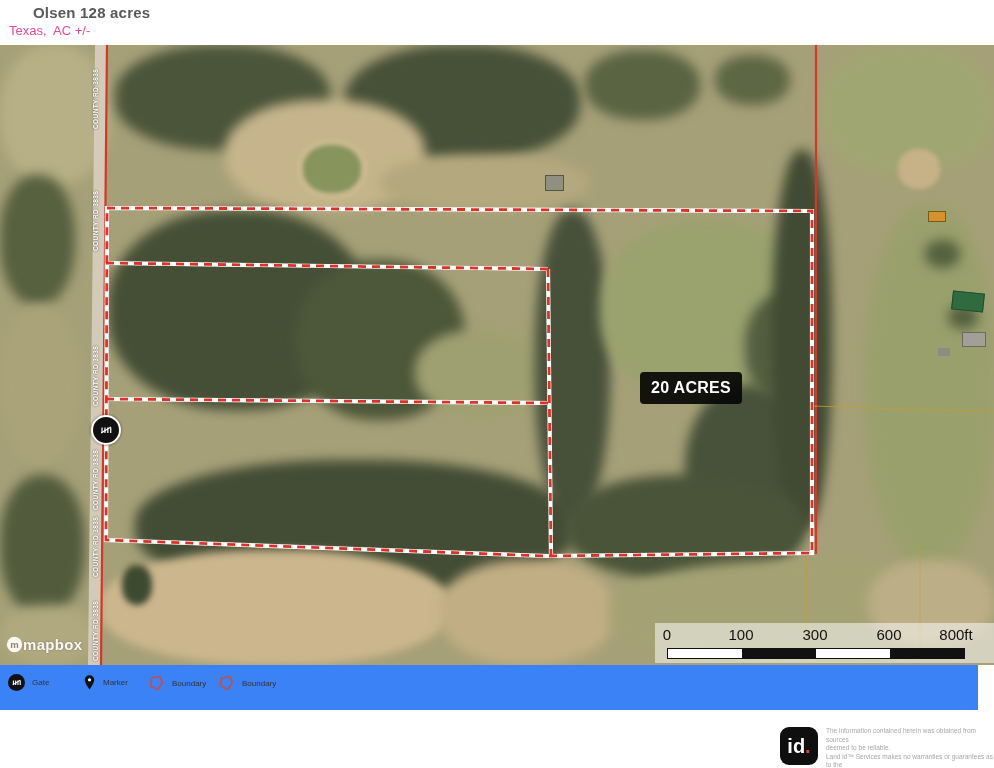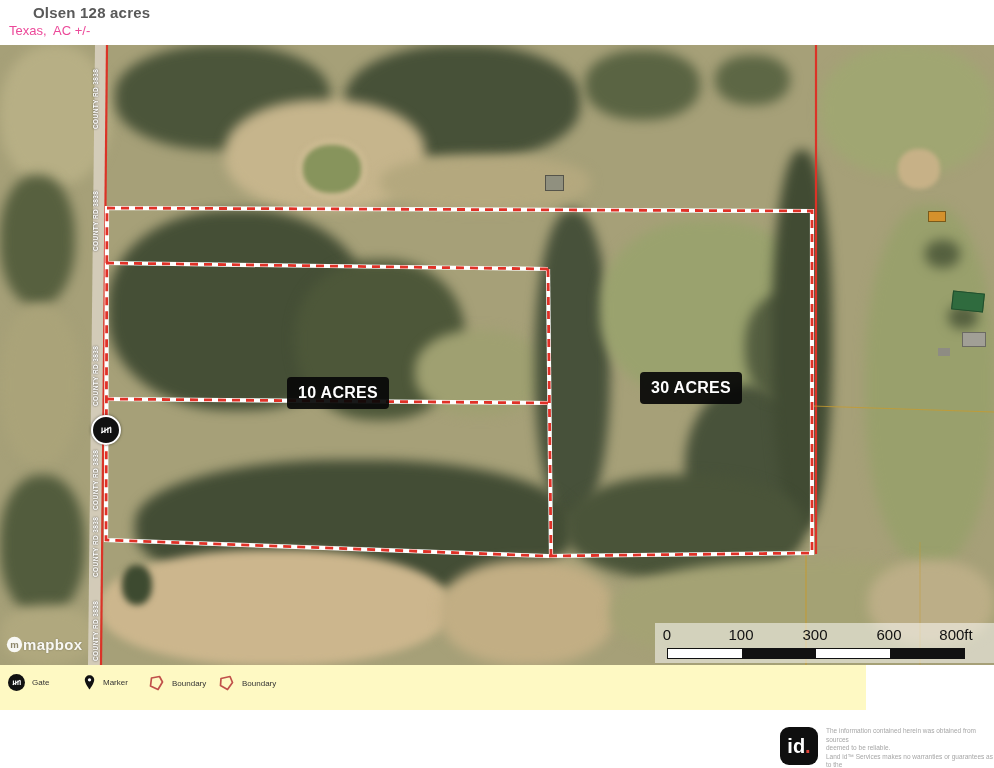--- a/index.html
+++ b/index.html
@@ -32,21 +32,21 @@
                  display:flex;background:#fff;}
   .scalebar .seg{width:74px;height:100%;}
   .seg.dark{background:#111;} .seg.lite{background:#fff;}
 
   
   .mapbox{position:absolute;z-index:6;left:6px;top:591px;display:flex;align-items:center;opacity:.92;}
   .mapbox .word{color:#fff;font-size:15px;font-weight:bold;letter-spacing:.3px;
                 text-shadow:0 0 2px rgba(0,0,0,.35);}
 
   
-  .legend{position:absolute;left:0;top:665px;width:866px;height:45px;background:#fef9c3;}
+  .legend{position:absolute;left:0;top:665px;width:978px;height:45px;background:#3b82f6;}
   .legend .item{position:absolute;top:9px;display:flex;align-items:center;}
   .legend .lbl{font-size:8px;color:#333;margin-left:7px;}
   .gate-ic{width:17px;height:17px;border-radius:50%;background:#111;display:flex;align-items:center;justify-content:center;}
 
   
   .disc{position:absolute;left:780px;top:727px;display:flex;}
   .idlogo{width:38px;height:38px;background:#0f0f0f;border-radius:9px;display:flex;align-items:center;
           justify-content:center;font-size:20px;font-weight:bold;color:#fff;}
   .idlogo .dot{color:#e04338;}
   .disc .txt{margin-left:8px;width:170px;font-size:6.5px;line-height:8.6px;color:#a6a6a6;}
@@ -129,22 +129,21 @@
       </g>
     </svg>
 
     <span class="roadlabel" style="top:8px;height:92px">COUNTY RD 3838</span>
     <span class="roadlabel" style="top:130px;height:92px">COUNTY RD 3838</span>
     <span class="roadlabel" style="top:285px;height:92px">COUNTY RD 3838</span>
     <span class="roadlabel" style="top:395px;height:80px">COUNTY RD 3838</span>
     <span class="roadlabel" style="top:462px;height:80px">COUNTY RD 3838</span>
     <span class="roadlabel" style="top:547px;height:78px">COUNTY RD 3838</span>
 
-    <div class="acres" style="left:287px;top:332px">10 ACRES</div>
-    <div class="acres" style="left:640px;top:327px">30 ACRES</div>
+    <div class="acres" style="left:640px;top:327px">20 ACRES</div>
 
     <div class="gate-marker" style="left:91px;top:370px">
       <svg width="14" height="14" viewBox="0 0 16 16">
         <g stroke="#fff" stroke-width="1.4" fill="none">
           <path d="M2.5 11.5 L13.5 4.5"></path>
           <path d="M3.5 5 V11.5"></path>
             <path d="M6.8 5 V11.5"></path>
             <path d="M10.1 5 V11.5"></path>
             <path d="M13.4 5 V11.5"></path>
         </g>

